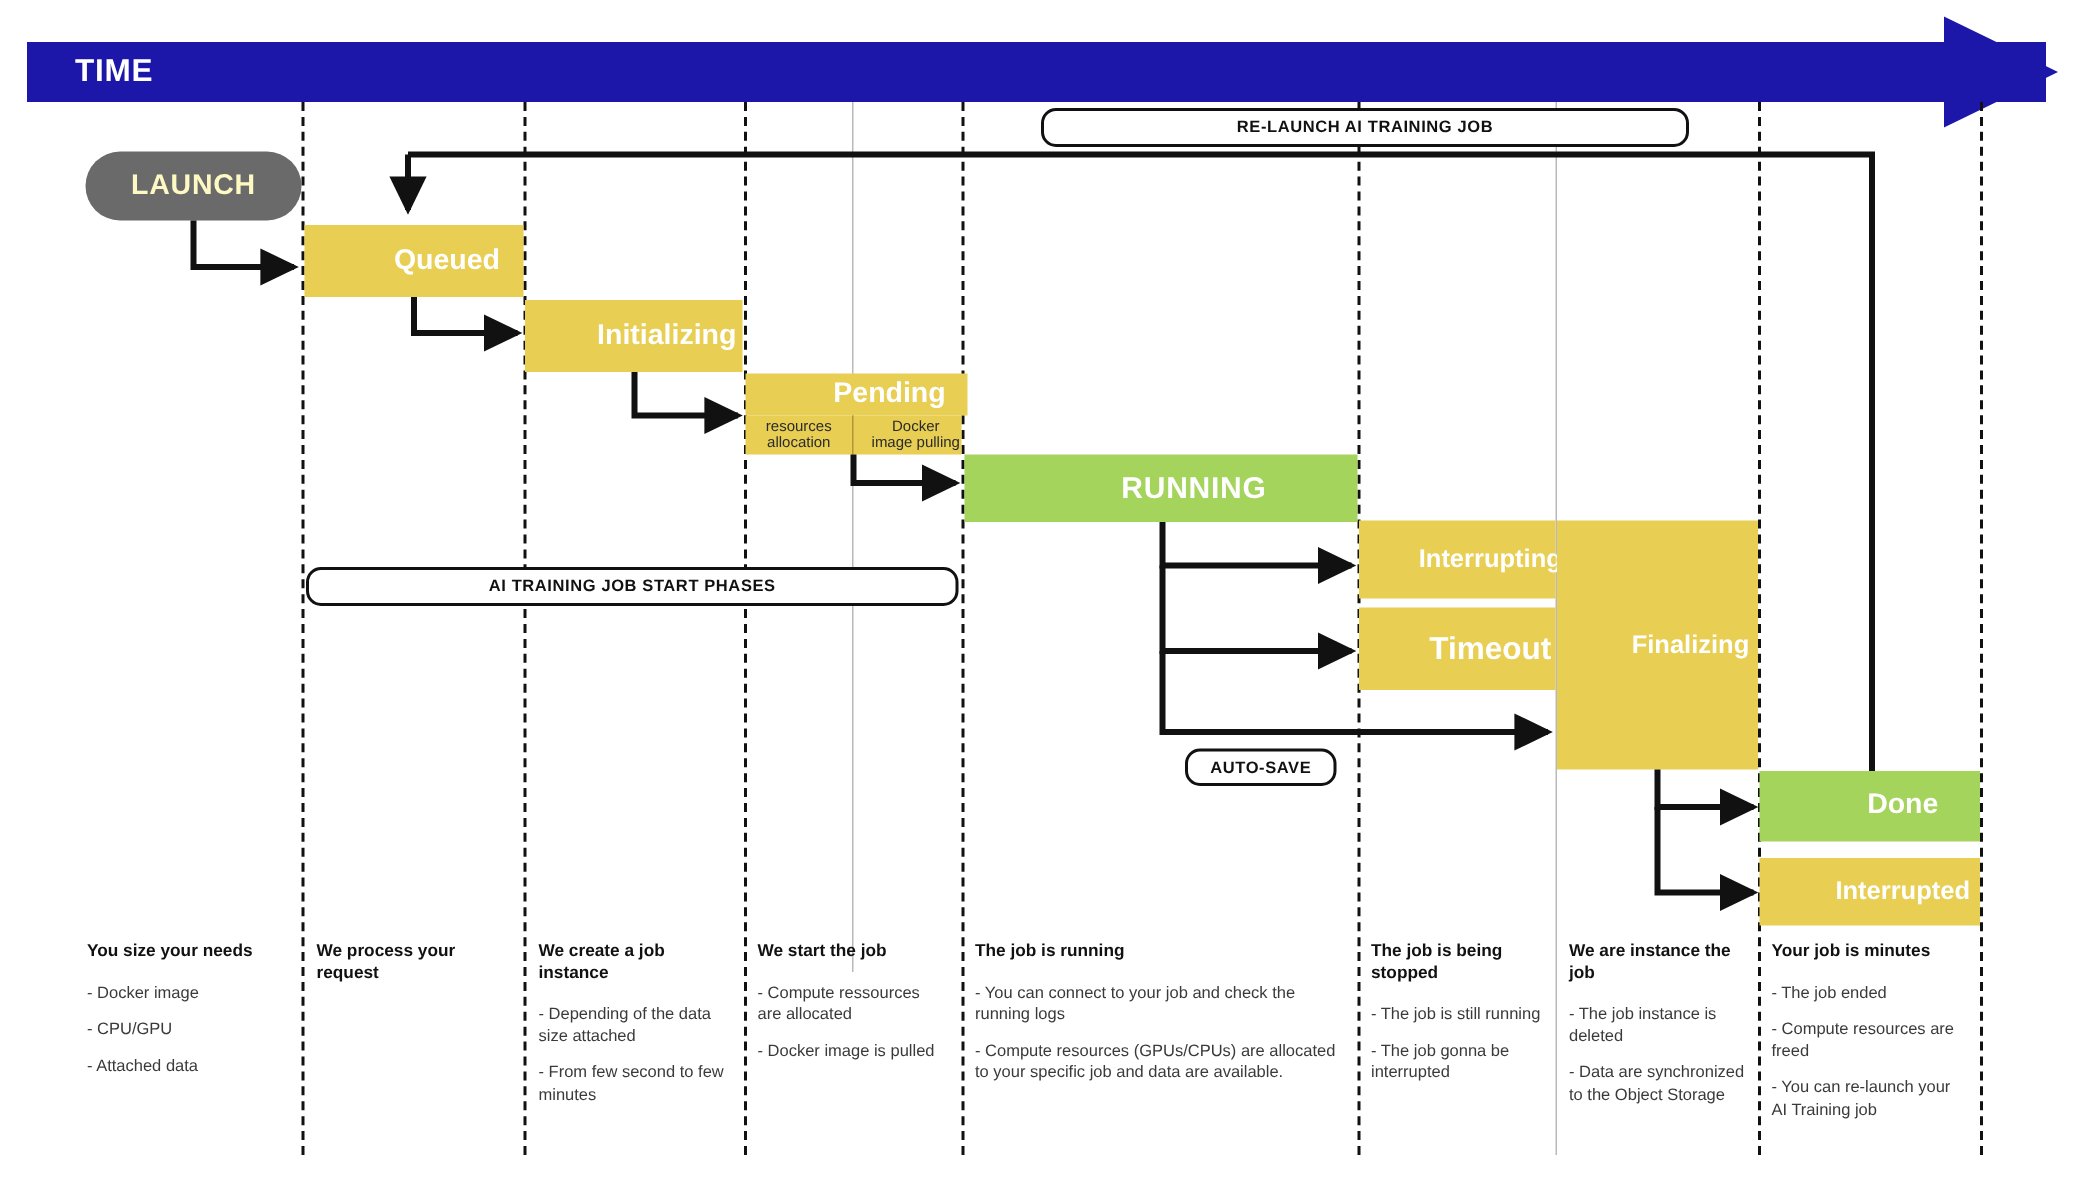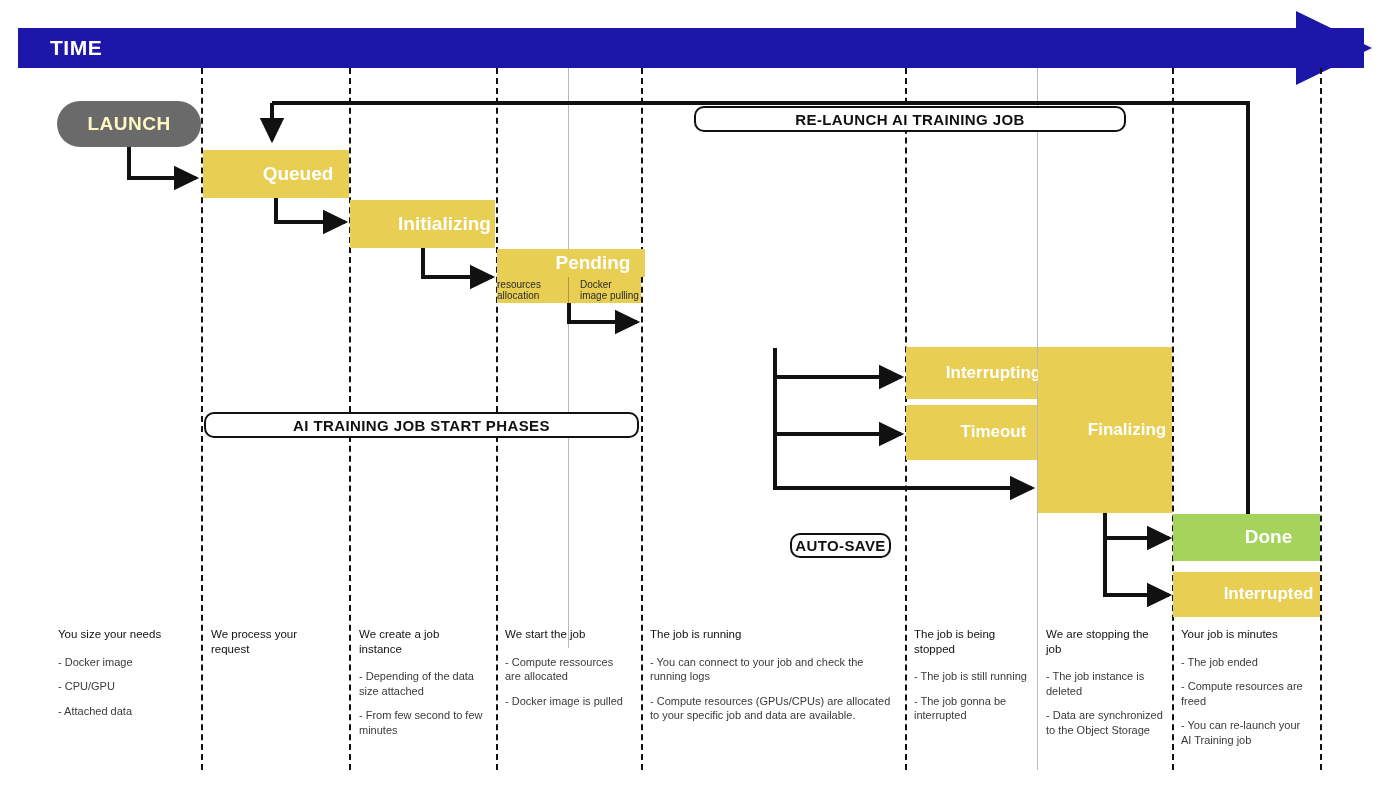--- a/index.html
+++ b/index.html
@@ -23,32 +23,32 @@
   .box .lbl{color:#ffffff;font-weight:bold;text-align:center;line-height:1.1;margin-left:44px;}
   .yellow{background:#e8ce52;}
   .green{background:#a4d45c;}
 
   .launch{position:absolute;left:57px;top:101px;width:144px;height:46px;background:#6a6a6a;
       border-radius:23px;display:flex;align-items:center;justify-content:center;}
   .launch .lbl{color:#fef9c3;font-size:19px;font-weight:bold;letter-spacing:.5px;}
 
   
   .subcell{position:absolute;box-sizing:border-box;background:#e8ce52;
-      display:flex;align-items:center;justify-content:center;
+      display:flex;align-items:center;justify-content:center;text-align:center;
       font-size:10px;color:#2b2b2b;line-height:1.15;}
   .subdiv{position:absolute;width:0;border-left:1px solid #b9913a;}
 
   
   .pill{position:absolute;box-sizing:border-box;border:2px solid #111;border-radius:10px;
       background:#fff;display:flex;align-items:center;justify-content:center;
-      font-size:15px;font-weight:bold;color:#111;letter-spacing:.4px;margin-top:34px;}
+      font-size:11px;font-weight:bold;color:#111;letter-spacing:.4px;}
 
   
   .desc{position:absolute;box-sizing:border-box;}
-  .desc h4{margin:0 0 13px 0;font-size:11.5px;font-weight:normal;color:#111;line-height:1.28;}
+  .desc h4{margin:0 0 13px 0;font-size:11.5px;font-weight:bold;color:#111;line-height:1.28;}
   .desc p{margin:0 0 10px 0;font-size:11px;color:#3a3a3a;line-height:1.32;}
 
   svg.overlay{position:absolute;left:0;top:0;width:1400px;height:788px;pointer-events:none;}
 </style>
 </head>
 <body>
 
 <div id="stage">
 
   <div class="time-bar">
@@ -82,27 +82,30 @@
     <span class="lbl" style="font-size:19px;">Pending</span>
   </div>
   <div class="subcell" style="left:497px;top:277px;width:71px;height:26px;">
     <span>resources allocation</span>
   </div>
   <div class="subcell" style="left:568px;top:277px;width:73px;height:26px;padding-left:12px;">
     <span>Docker image pulling</span>
   </div>
   <div class="subdiv" style="left:568px;top:277px;height:26px;"></div>
 
+  <div class="box green" style="left:643px;top:303px;width:262px;height:45px;">
+    <span class="lbl" style="font-size:20px;letter-spacing:.5px;">RUNNING</span>
+  </div>
 
   <div class="box yellow" style="left:906px;top:347px;width:131px;height:52px;">
     <span class="lbl" style="font-size:17px;">Interrupting</span>
   </div>
 
   <div class="box yellow" style="left:906px;top:405px;width:131px;height:55px;">
-    <span class="lbl" style="font-size:17px;text-align:right;">Timeout</span>
+    <span class="lbl" style="font-size:21px;text-align:right;">Timeout</span>
   </div>
 
   <div class="box yellow" style="left:1038px;top:347px;width:134px;height:166px;justify-content:center;">
     <span class="lbl" style="font-size:17px;">Finalizing</span>
   </div>
 
   <div class="box green" style="left:1173px;top:514px;width:147px;height:47px;">
     <span class="lbl" style="font-size:19px;">Done</span>
   </div>
 
@@ -175,21 +178,21 @@
     <p>- Compute resources (GPUs/CPUs) are allocated to your specific job and data are available.</p>
   </div>
 
   <div class="desc" style="left:914px;top:627px;width:113px;">
     <h4>The job is being stopped</h4>
     <p>- The job is still running</p>
     <p>- The job gonna be interrupted</p>
   </div>
 
   <div class="desc" style="left:1046px;top:627px;width:118px;">
-    <h4>We are stopping the job</h4>
+    <h4>We are instance the job</h4>
     <p>- The job instance is deleted</p>
     <p>- Data are synchronized to the Object Storage</p>
   </div>
 
   <div class="desc" style="left:1181px;top:627px;width:128px;">
     <h4>Your job is minutes</h4>
     <p>- The job ended</p>
     <p>- Compute resources are freed</p>
     <p>- You can re-launch your AI Training job</p>
   </div>

